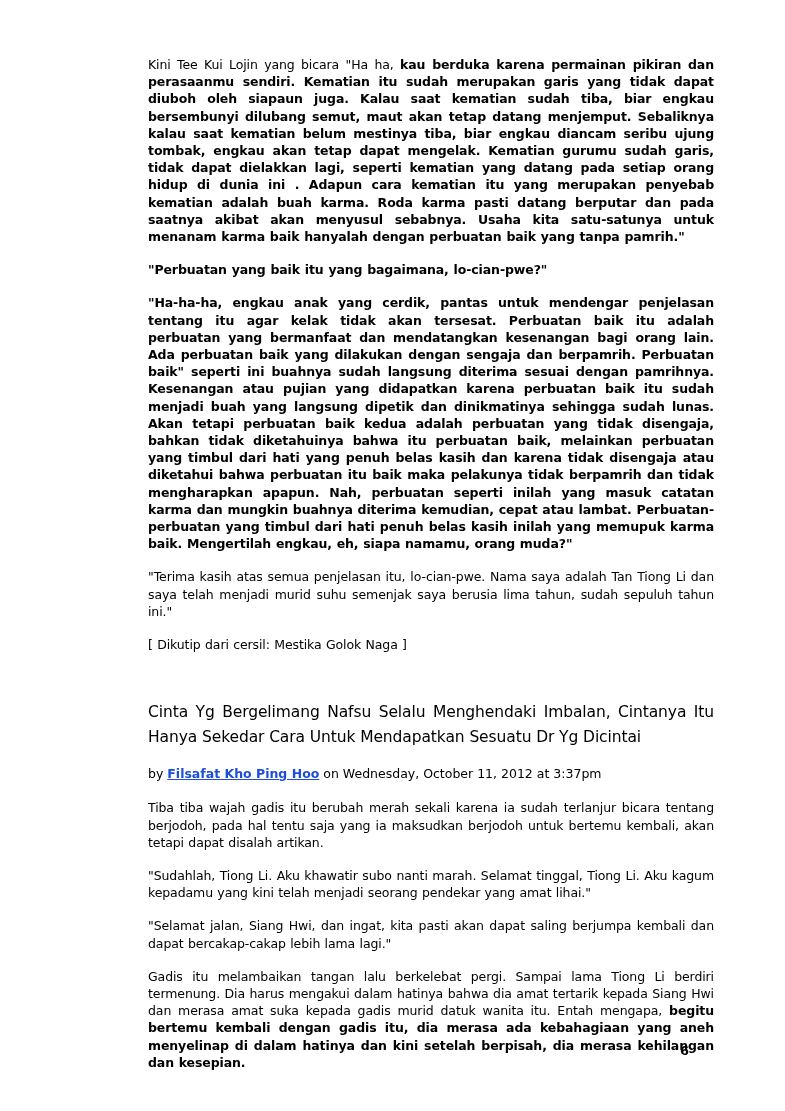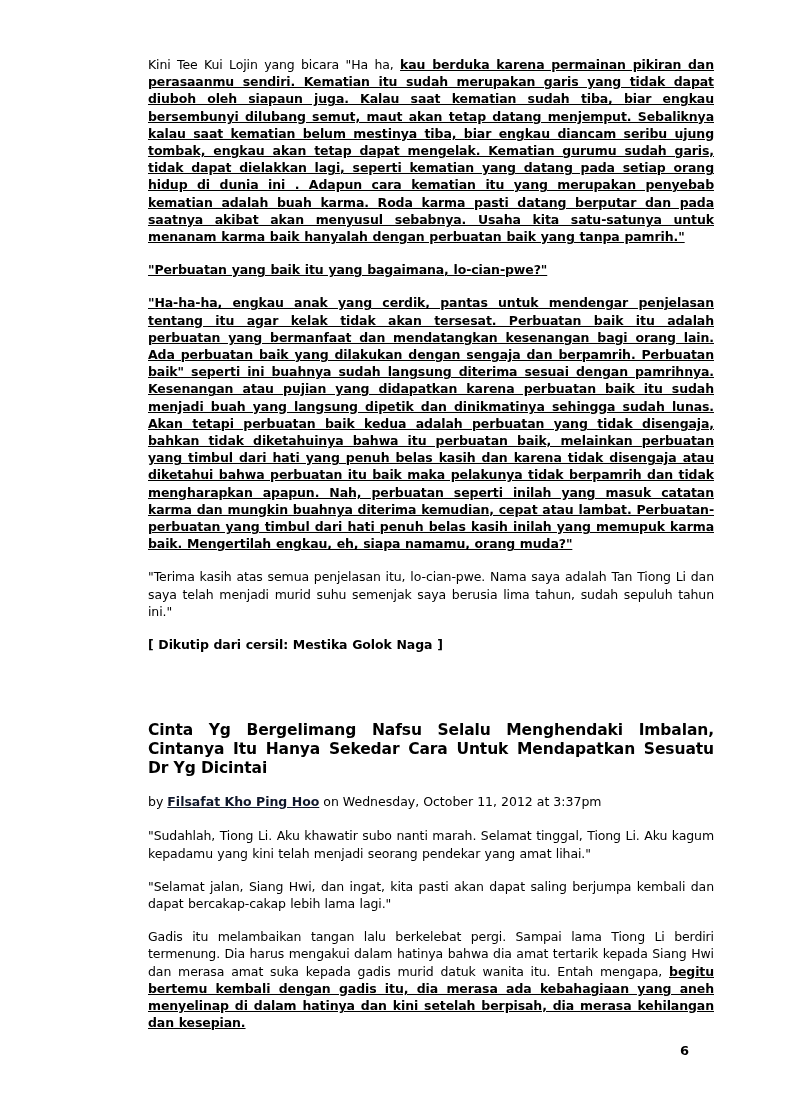--- a/index.html
+++ b/index.html
@@ -27,40 +27,40 @@
     width: 566px;
   }
   .para {
     font-size: 12.5px;
     line-height: 17.2px;
     text-align: justify;
     margin: 0 0 16px 0;
     letter-spacing: -0.1px;
     word-spacing: 0.5px;
   }
-  .bold { font-weight: bold; text-decoration: underline; }
+  .bold { font-weight: bold; }
   .source-line {
-    margin-bottom: 68px;
-    font-weight: bold;
+    margin-bottom: 47px;
+    font-weight: normal;
   }
   .note-title {
     font-size: 15.5px;
-    line-height: 19px;
-    font-weight: bold;
+    line-height: 25px;
+    font-weight: normal;
     text-align: justify;
     margin: 0 0 16px 0;
     letter-spacing: -0.1px;
   }
   .byline {
     font-size: 12.5px;
     line-height: 16px;
     margin: 0 0 17px 0;
   }
   .author-link {
-    color: #0f172a;
+    color: #1d4ed8;
     font-weight: bold;
     text-decoration: underline;
     cursor: pointer;
   }
   .page-number {
     position: absolute;
     left: 680px;
     top: 1043px;
     font-size: 13px;
     font-weight: bold;
@@ -80,20 +80,21 @@
     <p class="para bold">"Ha-ha-ha, engkau anak yang cerdik, pantas untuk mendengar penjelasan tentang itu agar kelak tidak akan tersesat. Perbuatan baik itu adalah perbuatan yang bermanfaat dan mendatangkan kesenangan bagi orang lain. Ada perbuatan baik yang dilakukan dengan sengaja dan berpamrih. Perbuatan baik" seperti ini buahnya sudah langsung diterima sesuai dengan pamrihnya. Kesenangan atau pujian yang didapatkan karena perbuatan baik itu sudah menjadi buah yang langsung dipetik dan dinikmatinya sehingga sudah lunas. Akan tetapi perbuatan baik kedua adalah perbuatan yang tidak disengaja, bahkan tidak diketahuinya bahwa itu perbuatan baik, melainkan perbuatan yang timbul dari hati yang penuh belas kasih dan karena tidak disengaja atau diketahui bahwa perbuatan itu baik maka pelakunya tidak berpamrih dan tidak mengharapkan apapun. Nah, perbuatan seperti inilah yang masuk catatan karma dan mungkin buahnya diterima kemudian, cepat atau lambat. Perbuatan-perbuatan yang timbul dari hati penuh belas kasih inilah yang memupuk karma baik. Mengertilah engkau, eh, siapa namamu, orang muda?"</p>
 
     <p class="para">"Terima kasih atas semua penjelasan itu, lo-cian-pwe. Nama saya adalah Tan Tiong Li dan saya telah menjadi murid suhu semenjak saya berusia lima tahun, sudah sepuluh tahun ini."</p>
 
     <p class="para source-line">[ Dikutip dari cersil: Mestika Golok Naga ]</p>
 
     <h1 class="note-title">Cinta Yg Bergelimang Nafsu Selalu Menghendaki Imbalan, Cintanya Itu Hanya Sekedar Cara Untuk Mendapatkan Sesuatu Dr Yg Dicintai</h1>
 
     <p class="byline"><span>by </span><a class="author-link">Filsafat Kho Ping Hoo</a><span> on Wednesday, October 11, 2012 at 3:37pm</span></p>
 
+    <p class="para">Tiba tiba wajah gadis itu berubah merah sekali karena ia sudah terlanjur bicara tentang berjodoh, pada hal tentu saja yang ia maksudkan berjodoh untuk bertemu kembali, akan tetapi dapat disalah artikan.</p>
 
     <p class="para">"Sudahlah, Tiong Li. Aku khawatir subo nanti marah. Selamat tinggal, Tiong Li. Aku kagum kepadamu yang kini telah menjadi seorang pendekar yang amat lihai."</p>
 
     <p class="para">"Selamat jalan, Siang Hwi, dan ingat, kita pasti akan dapat saling berjumpa kembali dan dapat bercakap-cakap lebih lama lagi."</p>
 
     <p class="para"><span>Gadis itu melambaikan tangan lalu berkelebat pergi. Sampai lama Tiong Li berdiri termenung. Dia harus mengakui dalam hatinya bahwa dia amat tertarik kepada Siang Hwi dan merasa amat suka kepada gadis murid datuk wanita itu. Entah mengapa, </span><span class="bold">begitu bertemu kembali dengan gadis itu, dia merasa ada kebahagiaan yang aneh menyelinap di dalam hatinya dan kini setelah berpisah, dia merasa kehilangan dan kesepian.</span></p>
 
   </div>
 
   <div class="page-number">6</div>

